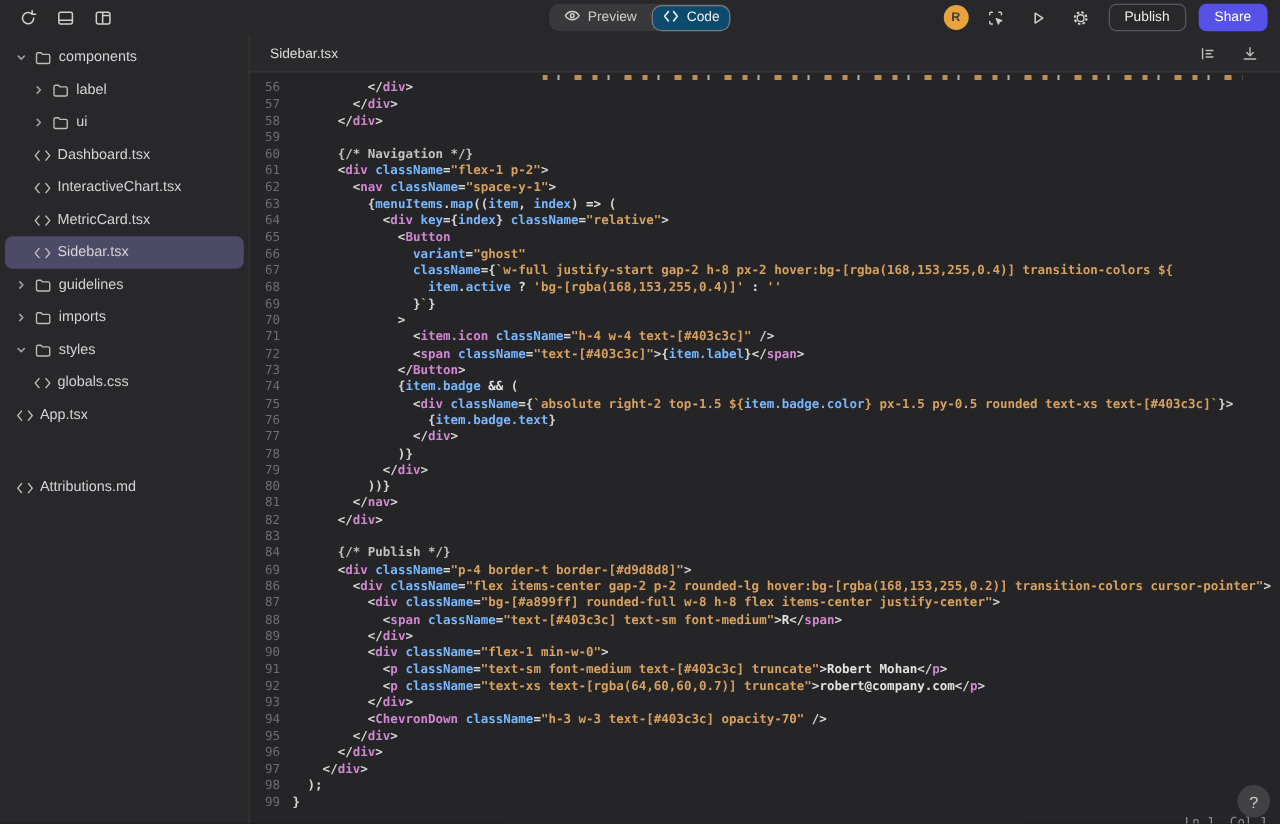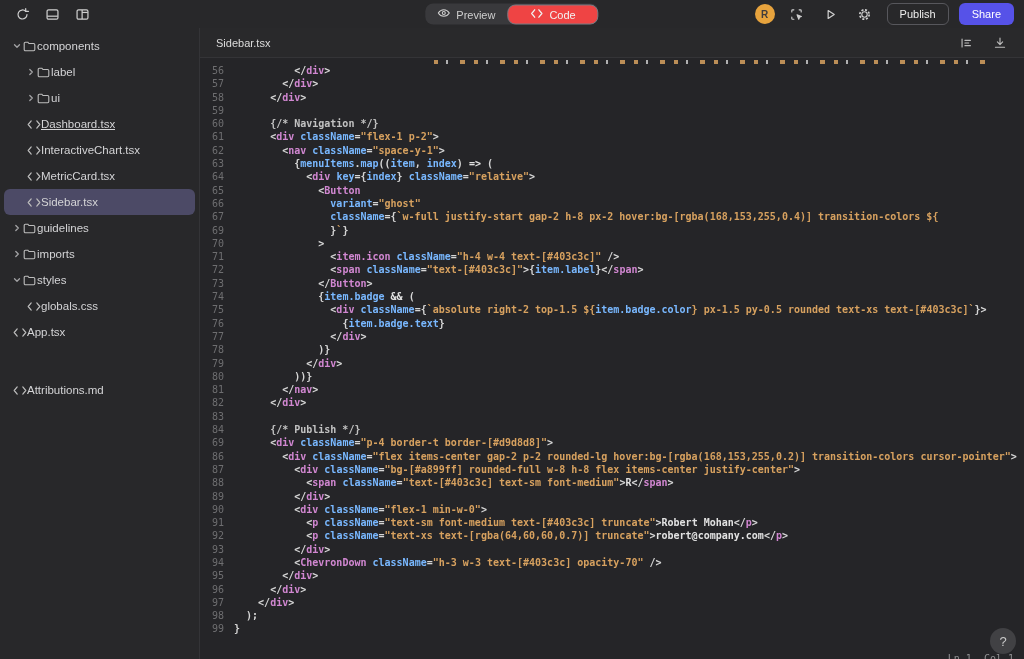--- a/index.html
+++ b/index.html
@@ -23,21 +23,21 @@
   .icon-btn svg { display:block; }
   .tb-center {
     position:absolute; left:50%; top:50%; transform:translate(-50%,-50%);
     display:flex; align-items:center; background:#39393c; border-radius:8px;
   }
   .seg {
     display:flex; align-items:center; gap:6px; padding:4px 12px;
     font-size:11px; color:#cfcfcf; border-radius:8px; cursor:pointer; white-space:nowrap;
   }
   .seg.active {
-    background:#ef4444; border:1px solid #7b7b82; color:#f2f2f2; padding:3px 22px;
+    background:#0c4a6e; border:1px solid #7b7b82; color:#f2f2f2; padding:3px 8px;
   }
   .tb-right { display:flex; align-items:center; gap:10px; }
   .avatar {
     width:20px; height:20px; border-radius:50%; background:#e7a33d;
     display:flex; align-items:center; justify-content:center;
     font-size:10px; font-weight:bold; color:#403c3c; cursor:pointer;
   }
   .btn-outline {
     border:1px solid #57575c; border-radius:6px; padding:4px 12px;
     font-size:11px; color:#ededed; background:transparent; cursor:pointer;
@@ -48,21 +48,21 @@
     font-size:11px; color:#ffffff; background:#5652e8; cursor:pointer;
     font-family:inherit;
   }
   
   #main { display:flex; height:631px; }
   #sidebar {
     width:200px; background:#28282a; border-right:1px solid #343437;
     padding-top:5px; flex:none;
   }
   .tree-row {
-    height:26px; display:flex; align-items:center; 
+    height:26px; display:flex; align-items:center; gap:5px;
     margin:0 4px; border-radius:6px; cursor:pointer;
     font-size:11.5px; color:#d4d4d6; white-space:nowrap;
   }
   .tree-row.selected { background:#4c4a66; }
   .tree-row .chev { width:10px; display:flex; justify-content:center; flex:none; }
   .tree-row .ficon { width:15px; display:flex; justify-content:center; flex:none; }
   .tree-row .tlabel { overflow:hidden; text-overflow:ellipsis; }
   
   #editor { flex:1; display:flex; flex-direction:column; background:#252528; min-width:0; }
   #editor-header {
@@ -212,21 +212,21 @@
               <path d="M2.8 1.5 5.3 4 2.8 6.5"></path>
             </svg>
           </span>
           <span class="ficon">
             <svg width="13" height="11" viewBox="0 0 13 11" fill="none" stroke="#bdbdbd" stroke-width="1.1" stroke-linejoin="round">
               <path d="M1.2 2.4c0-.7.5-1.2 1.2-1.2h2.4l1.1 1.3h4.7c.7 0 1.2.5 1.2 1.2v4.9c0 .7-.5 1.2-1.2 1.2H2.4c-.7 0-1.2-.5-1.2-1.2z"></path>
             </svg>
           </span>
           <span class="tlabel">ui</span>
         </div>
-        <div class="tree-row" style="padding-left: 22px; text-decoration: underline;">
+        <div class="tree-row" style="padding-left: 22px;">
           <span class="ficon">
             <svg width="14" height="9" viewBox="0 0 14 9" fill="none" stroke="#bdbdbd" stroke-width="1.2" stroke-linecap="round" stroke-linejoin="round">
               <path d="M4.2 0.9 1.2 4.5l3 3.6M9.8 0.9l3 3.6-3 3.6"></path>
             </svg>
           </span>
           <span class="tlabel">Dashboard.tsx</span>
         </div>
         <div class="tree-row" style="padding-left: 22px;">
           <span class="ficon">
             <svg width="14" height="9" viewBox="0 0 14 9" fill="none" stroke="#bdbdbd" stroke-width="1.2" stroke-linecap="round" stroke-linejoin="round">
@@ -344,20 +344,21 @@
             <div class="code-line"><span class="lnum">58</span><span class="lcontent"><span class="tk-pun">      </span><span class="tk-pun">&lt;/</span><span class="tk-tag">div</span><span class="tk-pun">&gt;</span></span></div>
             <div class="code-line"><span class="lnum">59</span><span class="lcontent"></span></div>
             <div class="code-line"><span class="lnum">60</span><span class="lcontent"><span class="tk-pun">      </span><span class="tk-cmt">{/* Navigation */}</span></span></div>
             <div class="code-line"><span class="lnum">61</span><span class="lcontent"><span class="tk-pun">      </span><span class="tk-pun">&lt;</span><span class="tk-tag">div</span><span class="tk-pln"> </span><span class="tk-attr">className</span><span class="tk-pun">=</span><span class="tk-str">"flex-1 p-2"</span><span class="tk-pun">&gt;</span></span></div>
             <div class="code-line"><span class="lnum">62</span><span class="lcontent"><span class="tk-pun">        </span><span class="tk-pun">&lt;</span><span class="tk-tag">nav</span><span class="tk-pln"> </span><span class="tk-attr">className</span><span class="tk-pun">=</span><span class="tk-str">"space-y-1"</span><span class="tk-pun">&gt;</span></span></div>
             <div class="code-line"><span class="lnum">63</span><span class="lcontent"><span class="tk-pun">          </span><span class="tk-pun">{</span><span class="tk-var">menuItems</span><span class="tk-pun">.</span><span class="tk-var">map</span><span class="tk-pun">((</span><span class="tk-var">item</span><span class="tk-pun">, </span><span class="tk-var">index</span><span class="tk-pun">) </span><span class="tk-pln">=&gt; </span><span class="tk-pun">(</span></span></div>
             <div class="code-line"><span class="lnum">64</span><span class="lcontent"><span class="tk-pun">            </span><span class="tk-pun">&lt;</span><span class="tk-tag">div</span><span class="tk-pln"> </span><span class="tk-attr">key</span><span class="tk-pun">={</span><span class="tk-var">index</span><span class="tk-pun">} </span><span class="tk-attr">className</span><span class="tk-pun">=</span><span class="tk-str">"relative"</span><span class="tk-pun">&gt;</span></span></div>
             <div class="code-line"><span class="lnum">65</span><span class="lcontent"><span class="tk-pun">              </span><span class="tk-pun">&lt;</span><span class="tk-tag">Button</span></span></div>
             <div class="code-line"><span class="lnum">66</span><span class="lcontent"><span class="tk-pun">                </span><span class="tk-attr">variant</span><span class="tk-pun">=</span><span class="tk-str">"ghost"</span></span></div>
             <div class="code-line"><span class="lnum">67</span><span class="lcontent"><span class="tk-pun">                </span><span class="tk-attr">className</span><span class="tk-pun">={</span><span class="tk-str">`w-full justify-start gap-2 h-8 px-2 hover:bg-[rgba(168,153,255,0.4)] transition-colors ${</span></span></div>
+            <div class="code-line"><span class="lnum">68</span><span class="lcontent"><span class="tk-pun">                  </span><span class="tk-var">item</span><span class="tk-pun">.</span><span class="tk-var">active</span><span class="tk-pln"> ? </span><span class="tk-str">'bg-[rgba(168,153,255,0.4)]'</span><span class="tk-pln"> : </span><span class="tk-str">''</span></span></div>
             <div class="code-line"><span class="lnum">69</span><span class="lcontent"><span class="tk-pun">                </span><span class="tk-pun">}</span><span class="tk-str">`</span><span class="tk-pun">}</span></span></div>
             <div class="code-line"><span class="lnum">70</span><span class="lcontent"><span class="tk-pun">              </span><span class="tk-pun">&gt;</span></span></div>
             <div class="code-line"><span class="lnum">71</span><span class="lcontent"><span class="tk-pun">                </span><span class="tk-pun">&lt;</span><span class="tk-tag">item.icon</span><span class="tk-pln"> </span><span class="tk-attr">className</span><span class="tk-pun">=</span><span class="tk-str">"h-4 w-4 text-[#403c3c]"</span><span class="tk-pun"> /&gt;</span></span></div>
             <div class="code-line"><span class="lnum">72</span><span class="lcontent"><span class="tk-pun">                </span><span class="tk-pun">&lt;</span><span class="tk-tag">span</span><span class="tk-pln"> </span><span class="tk-attr">className</span><span class="tk-pun">=</span><span class="tk-str">"text-[#403c3c]"</span><span class="tk-pun">&gt;{</span><span class="tk-var">item.label</span><span class="tk-pun">}&lt;/</span><span class="tk-tag">span</span><span class="tk-pun">&gt;</span></span></div>
             <div class="code-line"><span class="lnum">73</span><span class="lcontent"><span class="tk-pun">              </span><span class="tk-pun">&lt;/</span><span class="tk-tag">Button</span><span class="tk-pun">&gt;</span></span></div>
             <div class="code-line"><span class="lnum">74</span><span class="lcontent"><span class="tk-pun">              </span><span class="tk-pun">{</span><span class="tk-var">item.badge</span><span class="tk-pln"> &amp;&amp; </span><span class="tk-pun">(</span></span></div>
             <div class="code-line"><span class="lnum">75</span><span class="lcontent"><span class="tk-pun">                </span><span class="tk-pun">&lt;</span><span class="tk-tag">div</span><span class="tk-pln"> </span><span class="tk-attr">className</span><span class="tk-pun">={</span><span class="tk-str">`absolute right-2 top-1.5 ${</span><span class="tk-var">item.badge.color</span><span class="tk-str">} px-1.5 py-0.5 rounded text-xs text-[#403c3c]`</span><span class="tk-pun">}&gt;</span></span></div>
             <div class="code-line"><span class="lnum">76</span><span class="lcontent"><span class="tk-pun">                  </span><span class="tk-pun">{</span><span class="tk-var">item.badge.text</span><span class="tk-pun">}</span></span></div>
             <div class="code-line"><span class="lnum">77</span><span class="lcontent"><span class="tk-pun">                </span><span class="tk-pun">&lt;/</span><span class="tk-tag">div</span><span class="tk-pun">&gt;</span></span></div>
             <div class="code-line"><span class="lnum">78</span><span class="lcontent"><span class="tk-pun">              </span><span class="tk-pun">)}</span></span></div>

